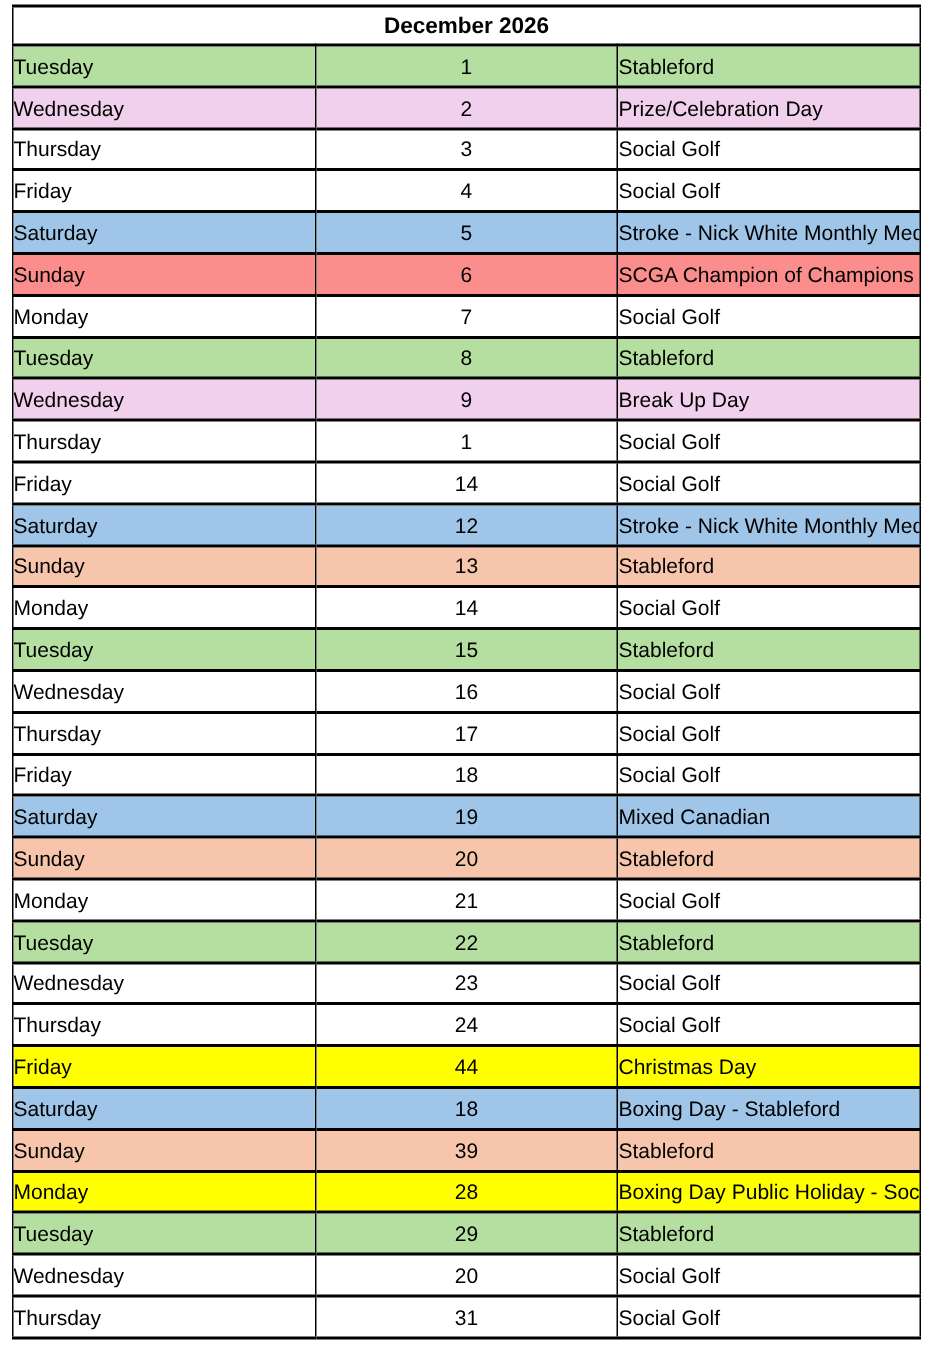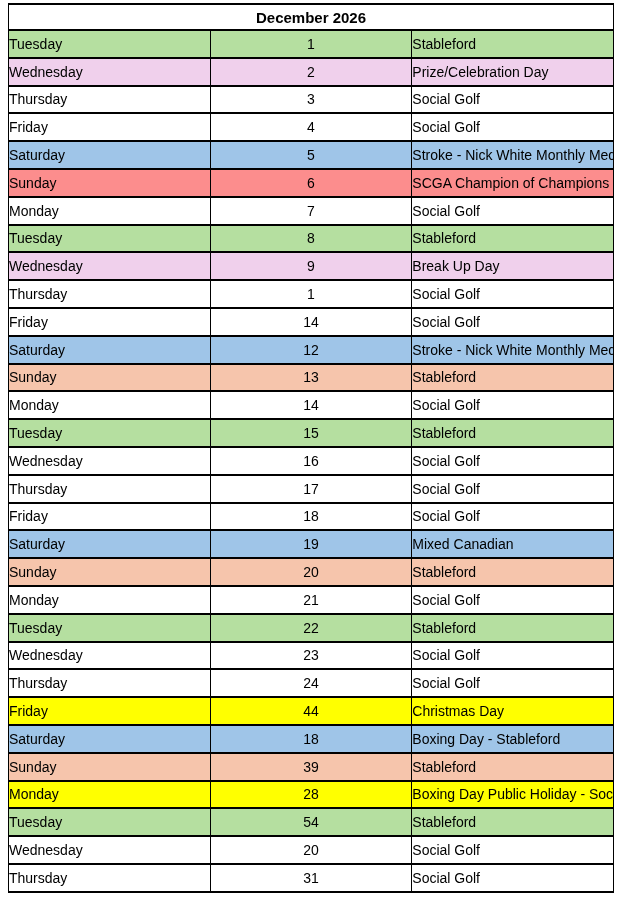--- a/index.html
+++ b/index.html
@@ -209,21 +209,21 @@
           <td class="date-cell">39</td>
           <td class="event-cell"><span>Stableford</span></td>
         </tr>
         <tr style="background: rgb(255, 255, 0);">
           <td class="day-cell">Monday</td>
           <td class="date-cell">28</td>
           <td class="event-cell"><span>Boxing Day Public Holiday - Social Golf</span></td>
         </tr>
         <tr style="background: rgb(181, 223, 160);">
           <td class="day-cell">Tuesday</td>
-          <td class="date-cell">54</td>
+          <td class="date-cell">29</td>
           <td class="event-cell"><span>Stableford</span></td>
         </tr>
         <tr style="background: rgb(255, 255, 255);">
           <td class="day-cell">Wednesday</td>
           <td class="date-cell">20</td>
           <td class="event-cell"><span>Social Golf</span></td>
         </tr>
         <tr style="background: rgb(255, 255, 255);">
           <td class="day-cell">Thursday</td>
           <td class="date-cell">31</td>

